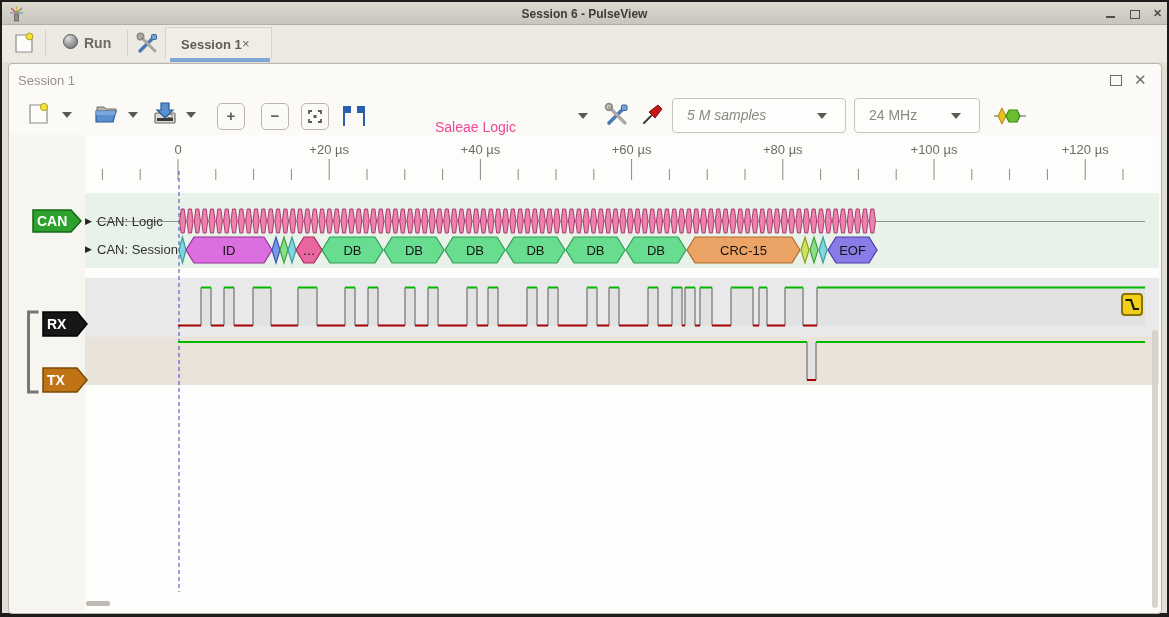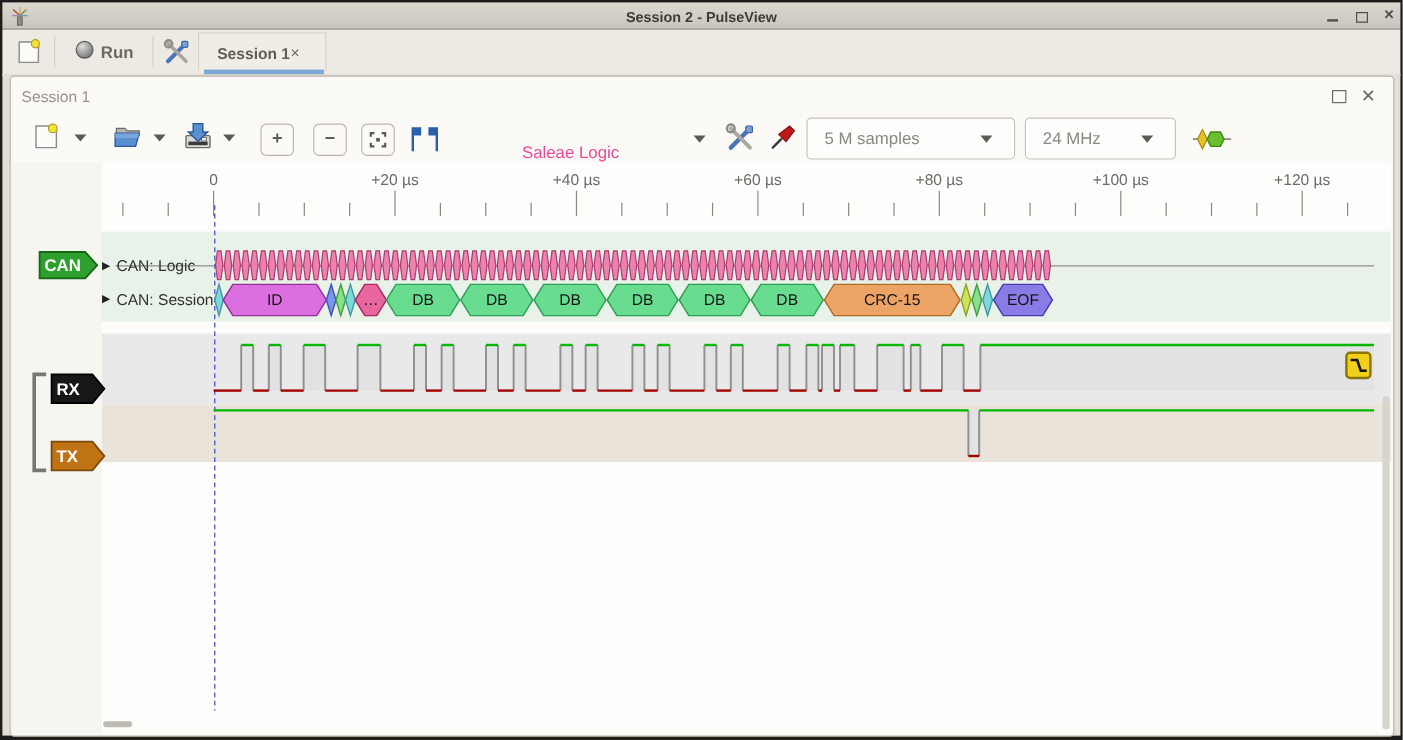--- a/index.html
+++ b/index.html
@@ -62,21 +62,21 @@
         <rect x="6.5" y="9" width="4" height="7" fill="#8d8b85" stroke="#5a5852" stroke-width="0.7"></rect>
         <g stroke-width="1.2" fill="none">
           <line x1="8.5" y1="8" x2="8.5" y2="1" stroke="#c8b24a"></line>
           <line x1="8.5" y1="8" x2="3" y2="3" stroke="#b45a4a"></line>
           <line x1="8.5" y1="8" x2="14" y2="3" stroke="#7a9a4a"></line>
           <line x1="8.5" y1="8" x2="2" y2="8" stroke="#9a8ab0"></line>
           <line x1="8.5" y1="8" x2="15" y2="8" stroke="#6a9ab0"></line>
         </g>
       </svg>
     </span>
-    <div class="abs title-text">Session 2 - PulseView</div>
+    <div class="abs title-text">Session 6 - PulseView</div>
     <div class="abs" style="left:1104px;top:14px;width:9px;height:2px;background:#504e48;"></div>
     <div class="abs" style="left:1128px;top:8px;width:8px;height:7px;border:1.5px solid #504e48;"></div>
     <div class="abs winctl" style="left:1151px;top:6px;">✕</div>
   </div>
 
   <div class="abs main-toolbar">
     <span class="abs" style="left:11px;top:7px;">
       <svg width="22" height="23" viewBox="0 0 22 23">
         <path d="M3,3 h12 l4,4 v13 h-16 z" fill="#fcfcfa" stroke="#8e8c86" stroke-width="1.2"></path>
         <path d="M15,3 l4,4 h-4 z" fill="#d8d6d0" stroke="#8e8c86" stroke-width="1"></path>
@@ -183,21 +183,21 @@
       <circle cx="5" cy="5" r="3.2" fill="none" stroke="#8e8c86" stroke-width="2"></circle>
     </svg>
   </span>
   <span class="abs" style="left:640px;top:102px;">
     <svg width="25" height="25" viewBox="0 0 25 25">
       <line x1="4" y1="21" x2="11" y2="14" stroke="#3a3a3a" stroke-width="2" stroke-linecap="round"></line>
       <path d="M9,10 l6,6 7,-9 -4,-4 z" fill="#c01818" stroke="#801010" stroke-width="1"></path>
     </svg>
   </span>
 
-  <div class="abs combo" style="left:672px;top:98px;width:172px;">
+  <div class="abs combo" style="left:672px;top:98px;width:172px;font-style:italic;">
     <span class="abs combo-text">5 M samples</span>
     <div class="abs arrow-down" style="left:144px;top:14px;"></div>
   </div>
   <div class="abs combo" style="left:854px;top:98px;width:124px;">
     <span class="abs combo-text">24 MHz</span>
     <div class="abs arrow-down" style="left:96px;top:14px;"></div>
   </div>
 
   <span class="abs" style="left:994px;top:106px;">
     <svg width="32" height="20" viewBox="0 0 32 20">

